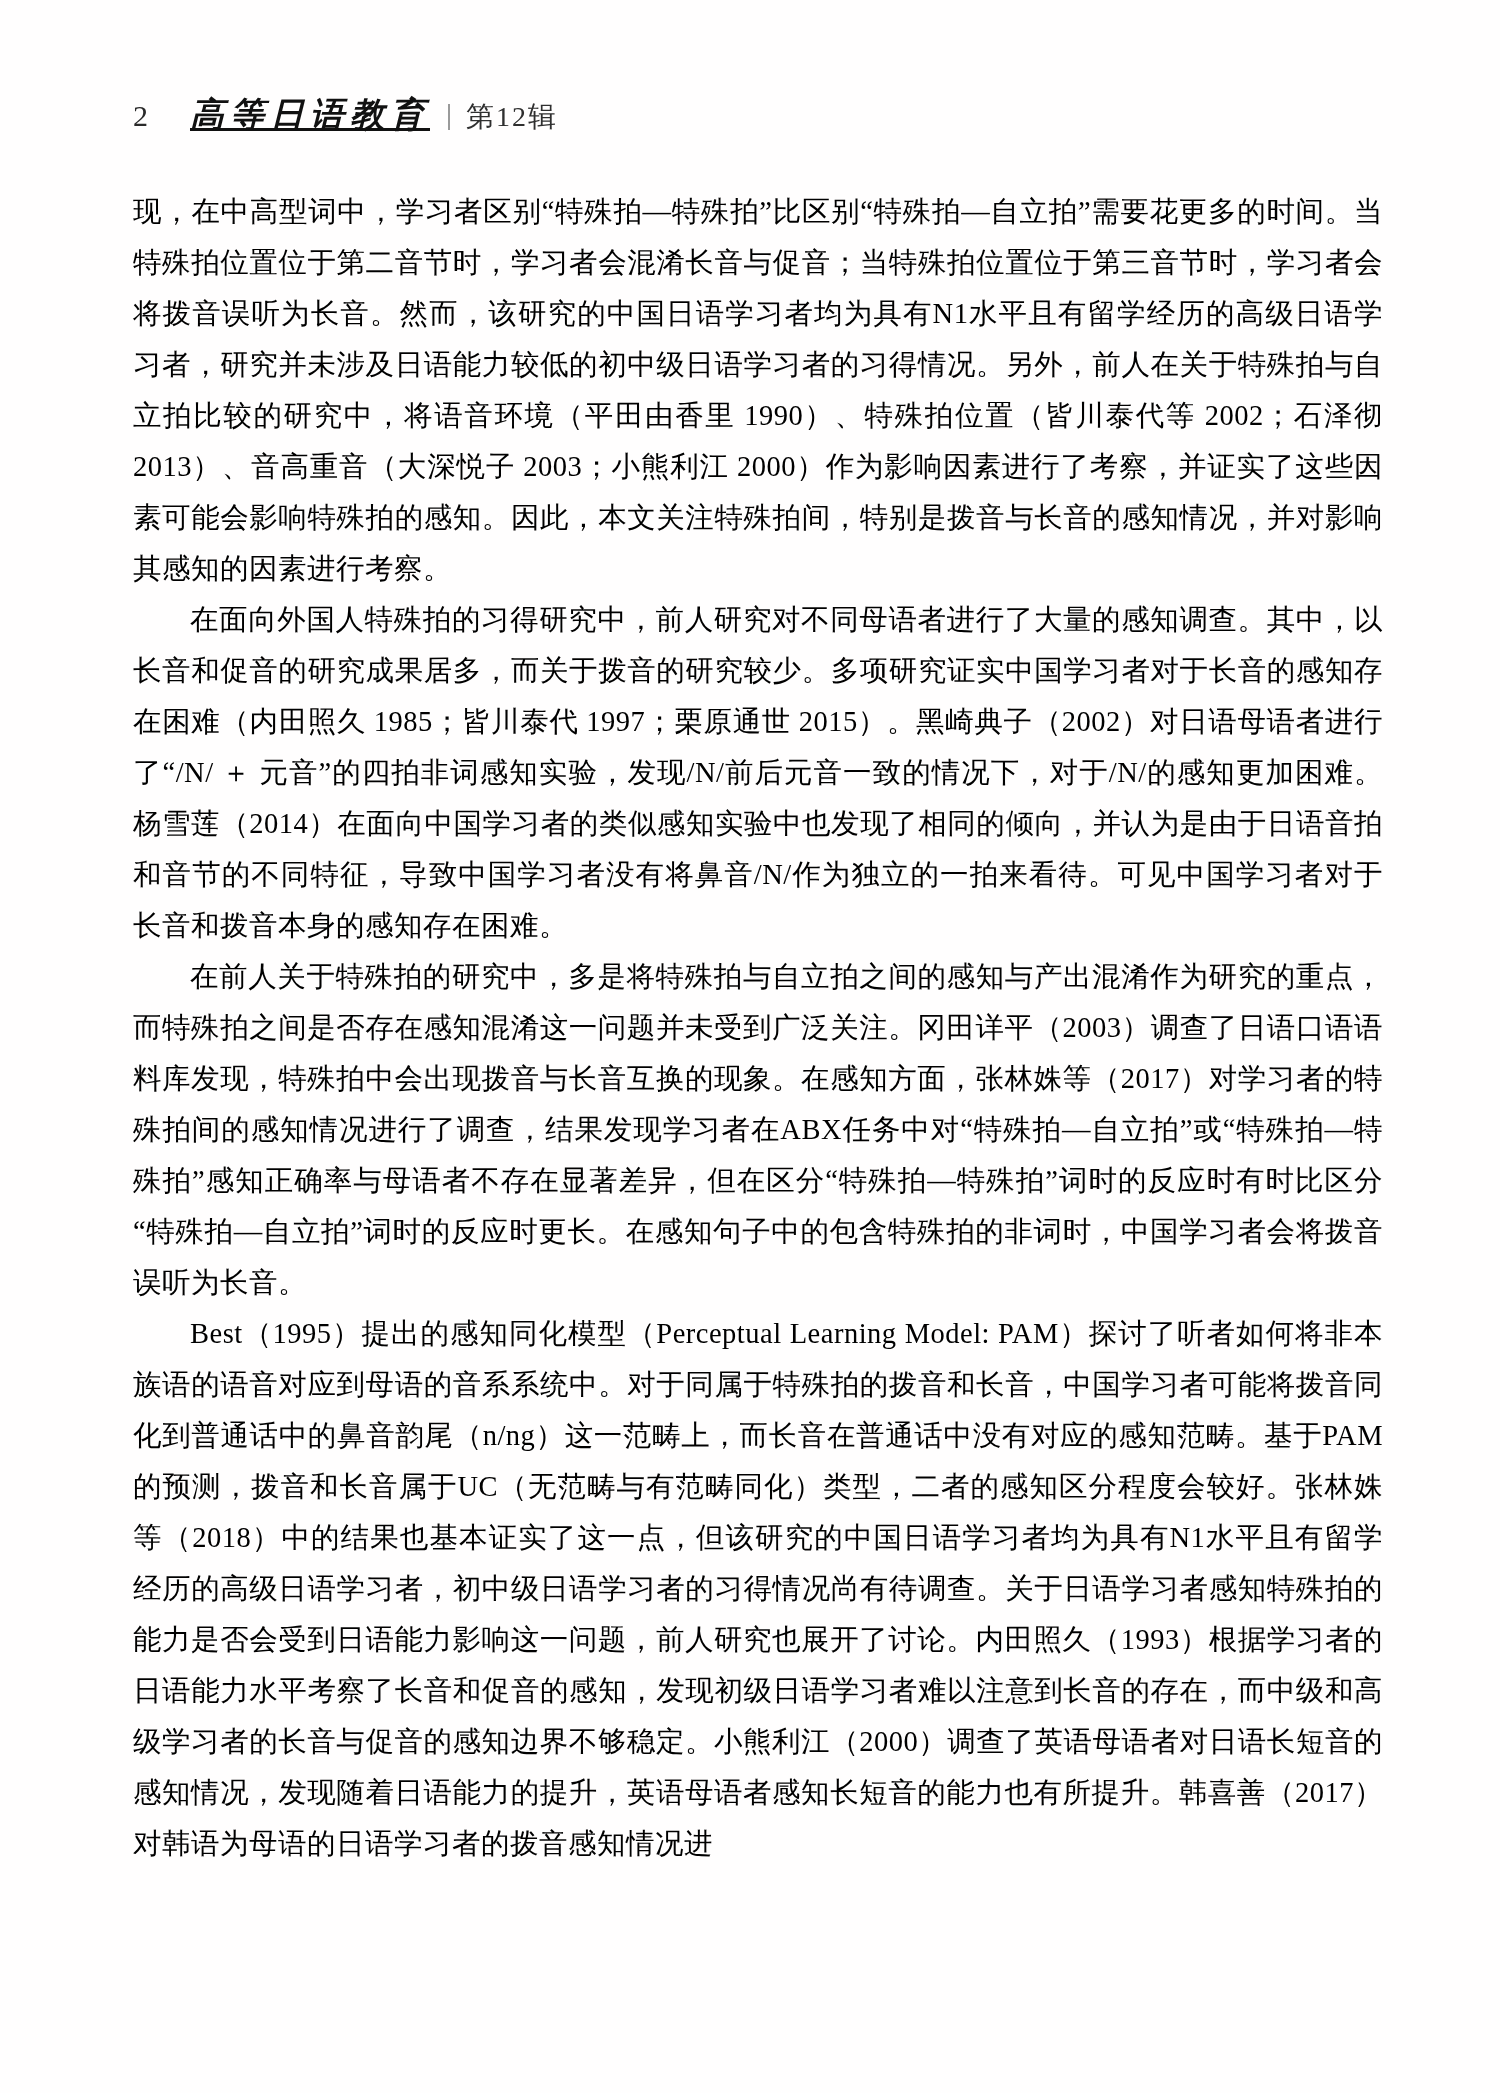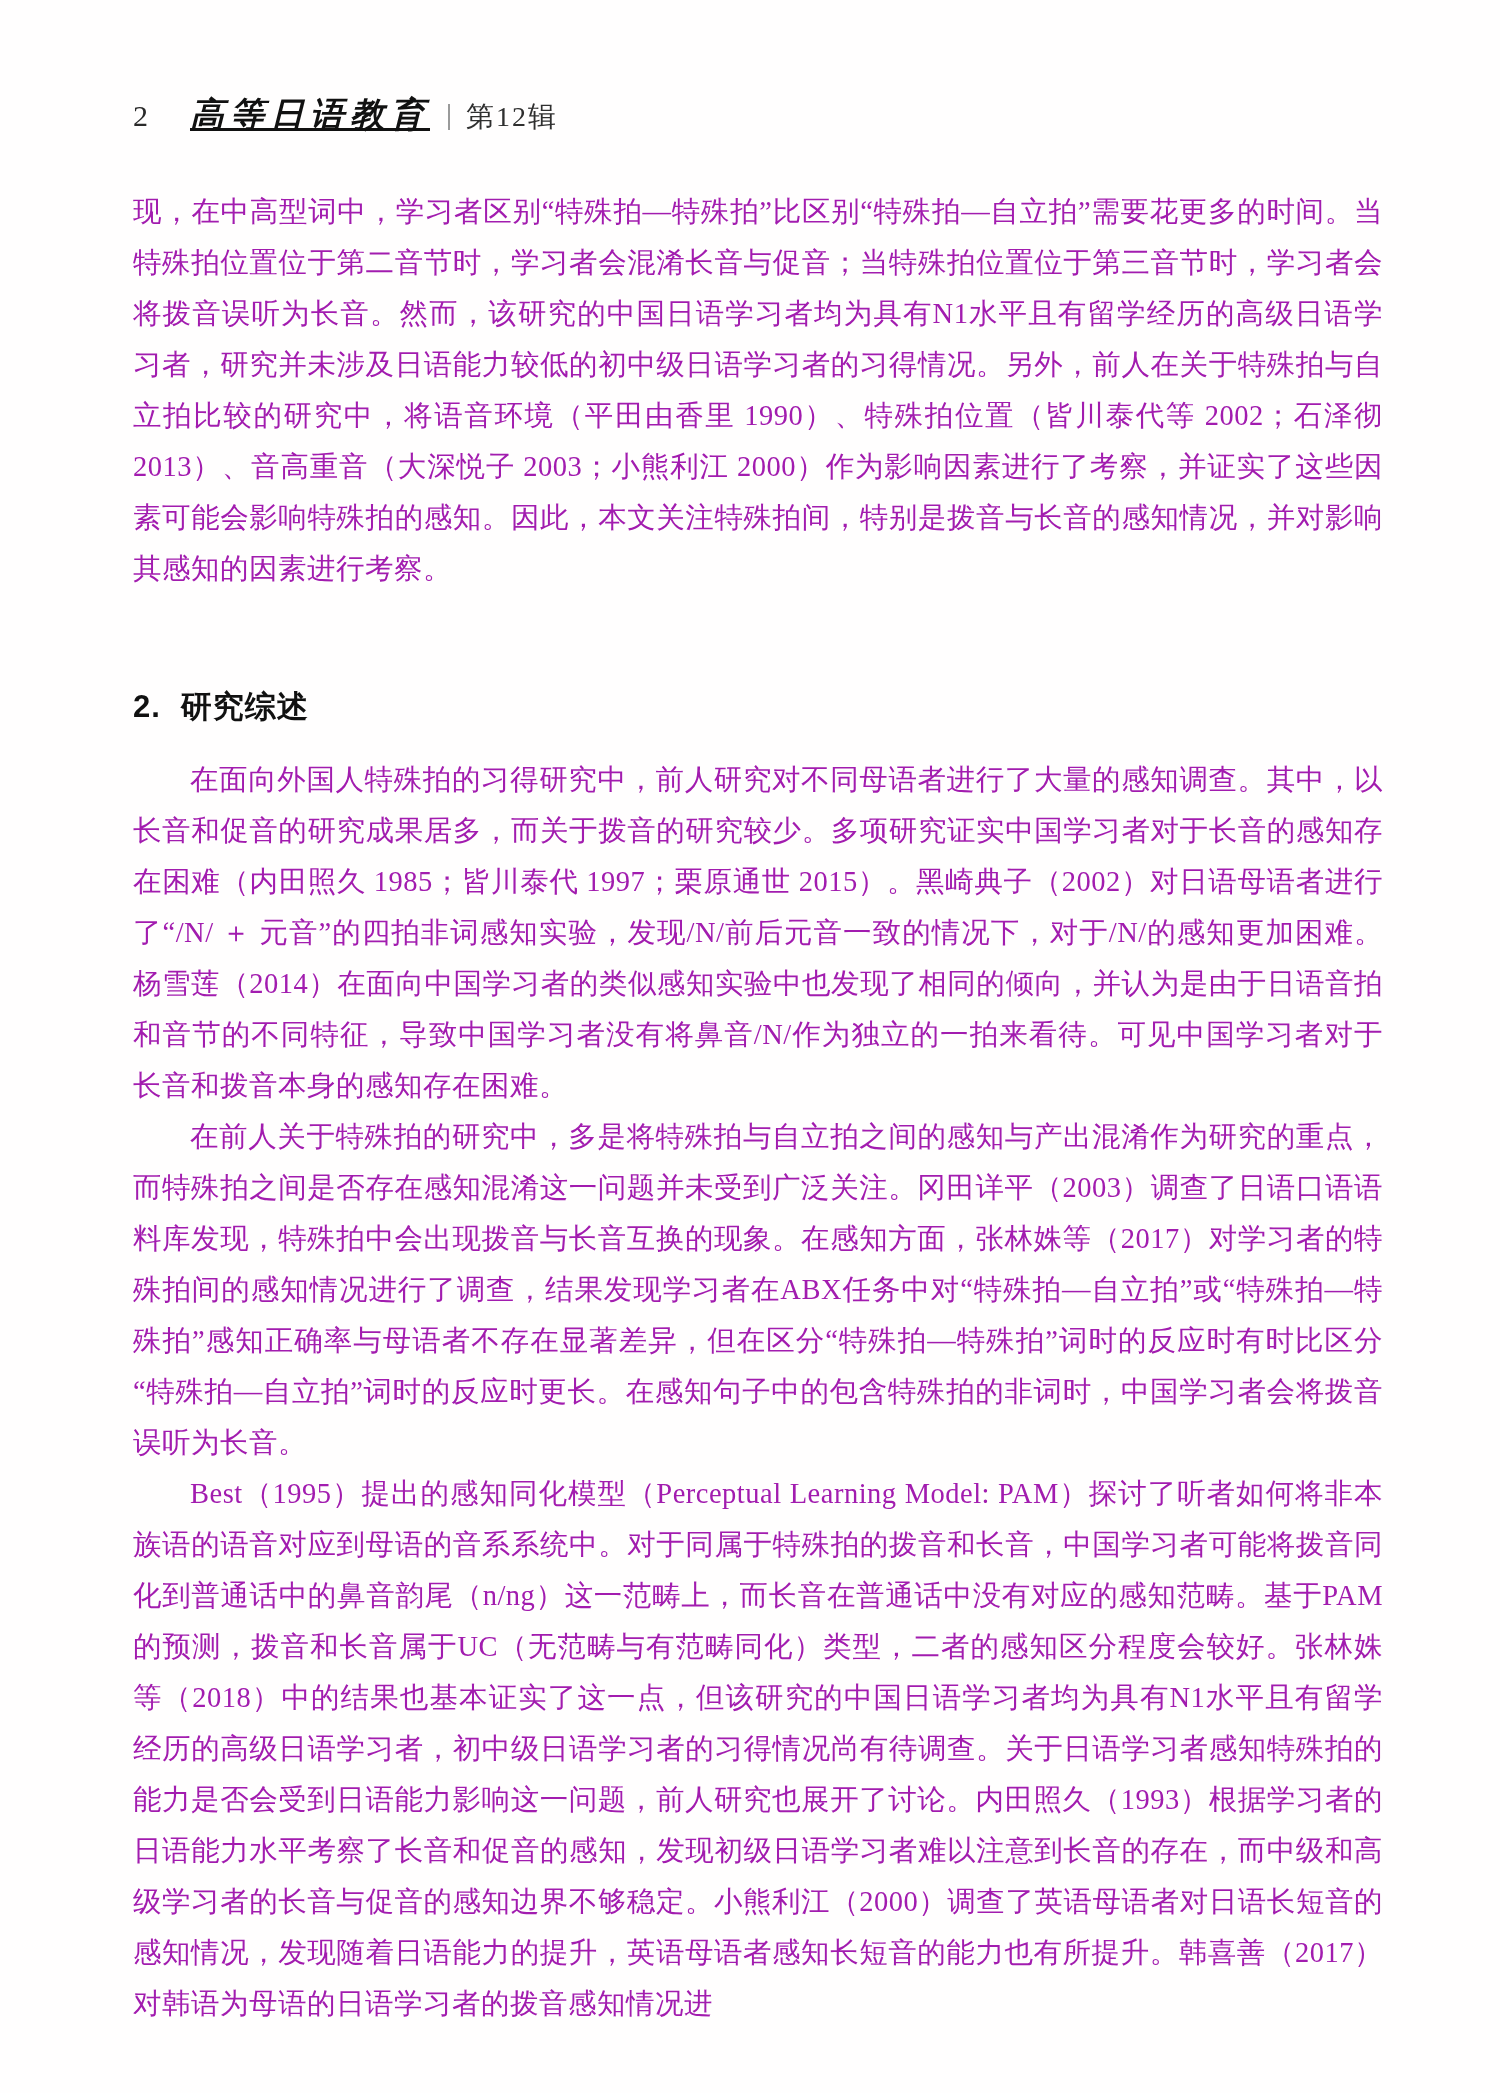--- a/index.html
+++ b/index.html
@@ -67,21 +67,21 @@
     left: 133px;
     width: 1250px;
   }
   p.para {
     margin: 0;
     font-size: 28.5px;
     line-height: 51px;
     text-align: justify;
     text-justify: inter-ideograph;
     letter-spacing: 0.5px;
-    color: #a21caf;
+    color: #000000;
     text-indent: 2em;
   }
   p.para.no-indent {
     text-indent: 0;
   }
   h2.section-heading {
     margin: 0;
     padding: 0;
     margin-top: 92px;
     margin-bottom: 26px;
@@ -104,23 +104,20 @@
     <span class="page-number">2</span>
     <span class="journal-title">高等日语教育</span>
     <span class="header-divider"></span>
     <span class="issue-number">第12辑</span>
   </header>
 
   <main class="body-text">
 
     <p class="para no-indent">现，在中高型词中，学习者区别“特殊拍—特殊拍”比区别“特殊拍—自立拍”需要花更多的时间。当特殊拍位置位于第二音节时，学习者会混淆长音与促音；当特殊拍位置位于第三音节时，学习者会将拨音误听为长音。然而，该研究的中国日语学习者均为具有N1水平且有留学经历的高级日语学习者，研究并未涉及日语能力较低的初中级日语学习者的习得情况。另外，前人在关于特殊拍与自立拍比较的研究中，将语音环境（平田由香里 1990）、特殊拍位置（皆川泰代等 2002；石泽彻 2013）、音高重音（大深悦子 2003；小熊利江 2000）作为影响因素进行了考察，并证实了这些因素可能会影响特殊拍的感知。因此，本文关注特殊拍间，特别是拨音与长音的感知情况，并对影响其感知的因素进行考察。</p>
 
-    <h2 class="section-heading">
-      <span class="sec-num">2.</span><span class="sec-title">研究综述</span>
-    </h2>
 
     <p class="para">在面向外国人特殊拍的习得研究中，前人研究对不同母语者进行了大量的感知调查。其中，以长音和促音的研究成果居多，而关于拨音的研究较少。多项研究证实中国学习者对于长音的感知存在困难（内田照久 1985；皆川泰代 1997；栗原通世 2015）。黑崎典子（2002）对日语母语者进行了“/N/ ＋ 元音”的四拍非词感知实验，发现/N/前后元音一致的情况下，对于/N/的感知更加困难。杨雪莲（2014）在面向中国学习者的类似感知实验中也发现了相同的倾向，并认为是由于日语音拍和音节的不同特征，导致中国学习者没有将鼻音/N/作为独立的一拍来看待。可见中国学习者对于长音和拨音本身的感知存在困难。</p>
     <p class="para">在前人关于特殊拍的研究中，多是将特殊拍与自立拍之间的感知与产出混淆作为研究的重点，而特殊拍之间是否存在感知混淆这一问题并未受到广泛关注。冈田详平（2003）调查了日语口语语料库发现，特殊拍中会出现拨音与长音互换的现象。在感知方面，张林姝等（2017）对学习者的特殊拍间的感知情况进行了调查，结果发现学习者在ABX任务中对“特殊拍—自立拍”或“特殊拍—特殊拍”感知正确率与母语者不存在显著差异，但在区分“特殊拍—特殊拍”词时的反应时有时比区分“特殊拍—自立拍”词时的反应时更长。在感知句子中的包含特殊拍的非词时，中国学习者会将拨音误听为长音。</p>
     <p class="para">Best（1995）提出的感知同化模型（Perceptual Learning Model: PAM）探讨了听者如何将非本族语的语音对应到母语的音系系统中。对于同属于特殊拍的拨音和长音，中国学习者可能将拨音同化到普通话中的鼻音韵尾（n/ng）这一范畴上，而长音在普通话中没有对应的感知范畴。基于PAM的预测，拨音和长音属于UC（无范畴与有范畴同化）类型，二者的感知区分程度会较好。张林姝等（2018）中的结果也基本证实了这一点，但该研究的中国日语学习者均为具有N1水平且有留学经历的高级日语学习者，初中级日语学习者的习得情况尚有待调查。关于日语学习者感知特殊拍的能力是否会受到日语能力影响这一问题，前人研究也展开了讨论。内田照久（1993）根据学习者的日语能力水平考察了长音和促音的感知，发现初级日语学习者难以注意到长音的存在，而中级和高级学习者的长音与促音的感知边界不够稳定。小熊利江（2000）调查了英语母语者对日语长短音的感知情况，发现随着日语能力的提升，英语母语者感知长短音的能力也有所提升。韩喜善（2017）对韩语为母语的日语学习者的拨音感知情况进</p>
 
   </main>
 
 </div>
 
 </body></html>

